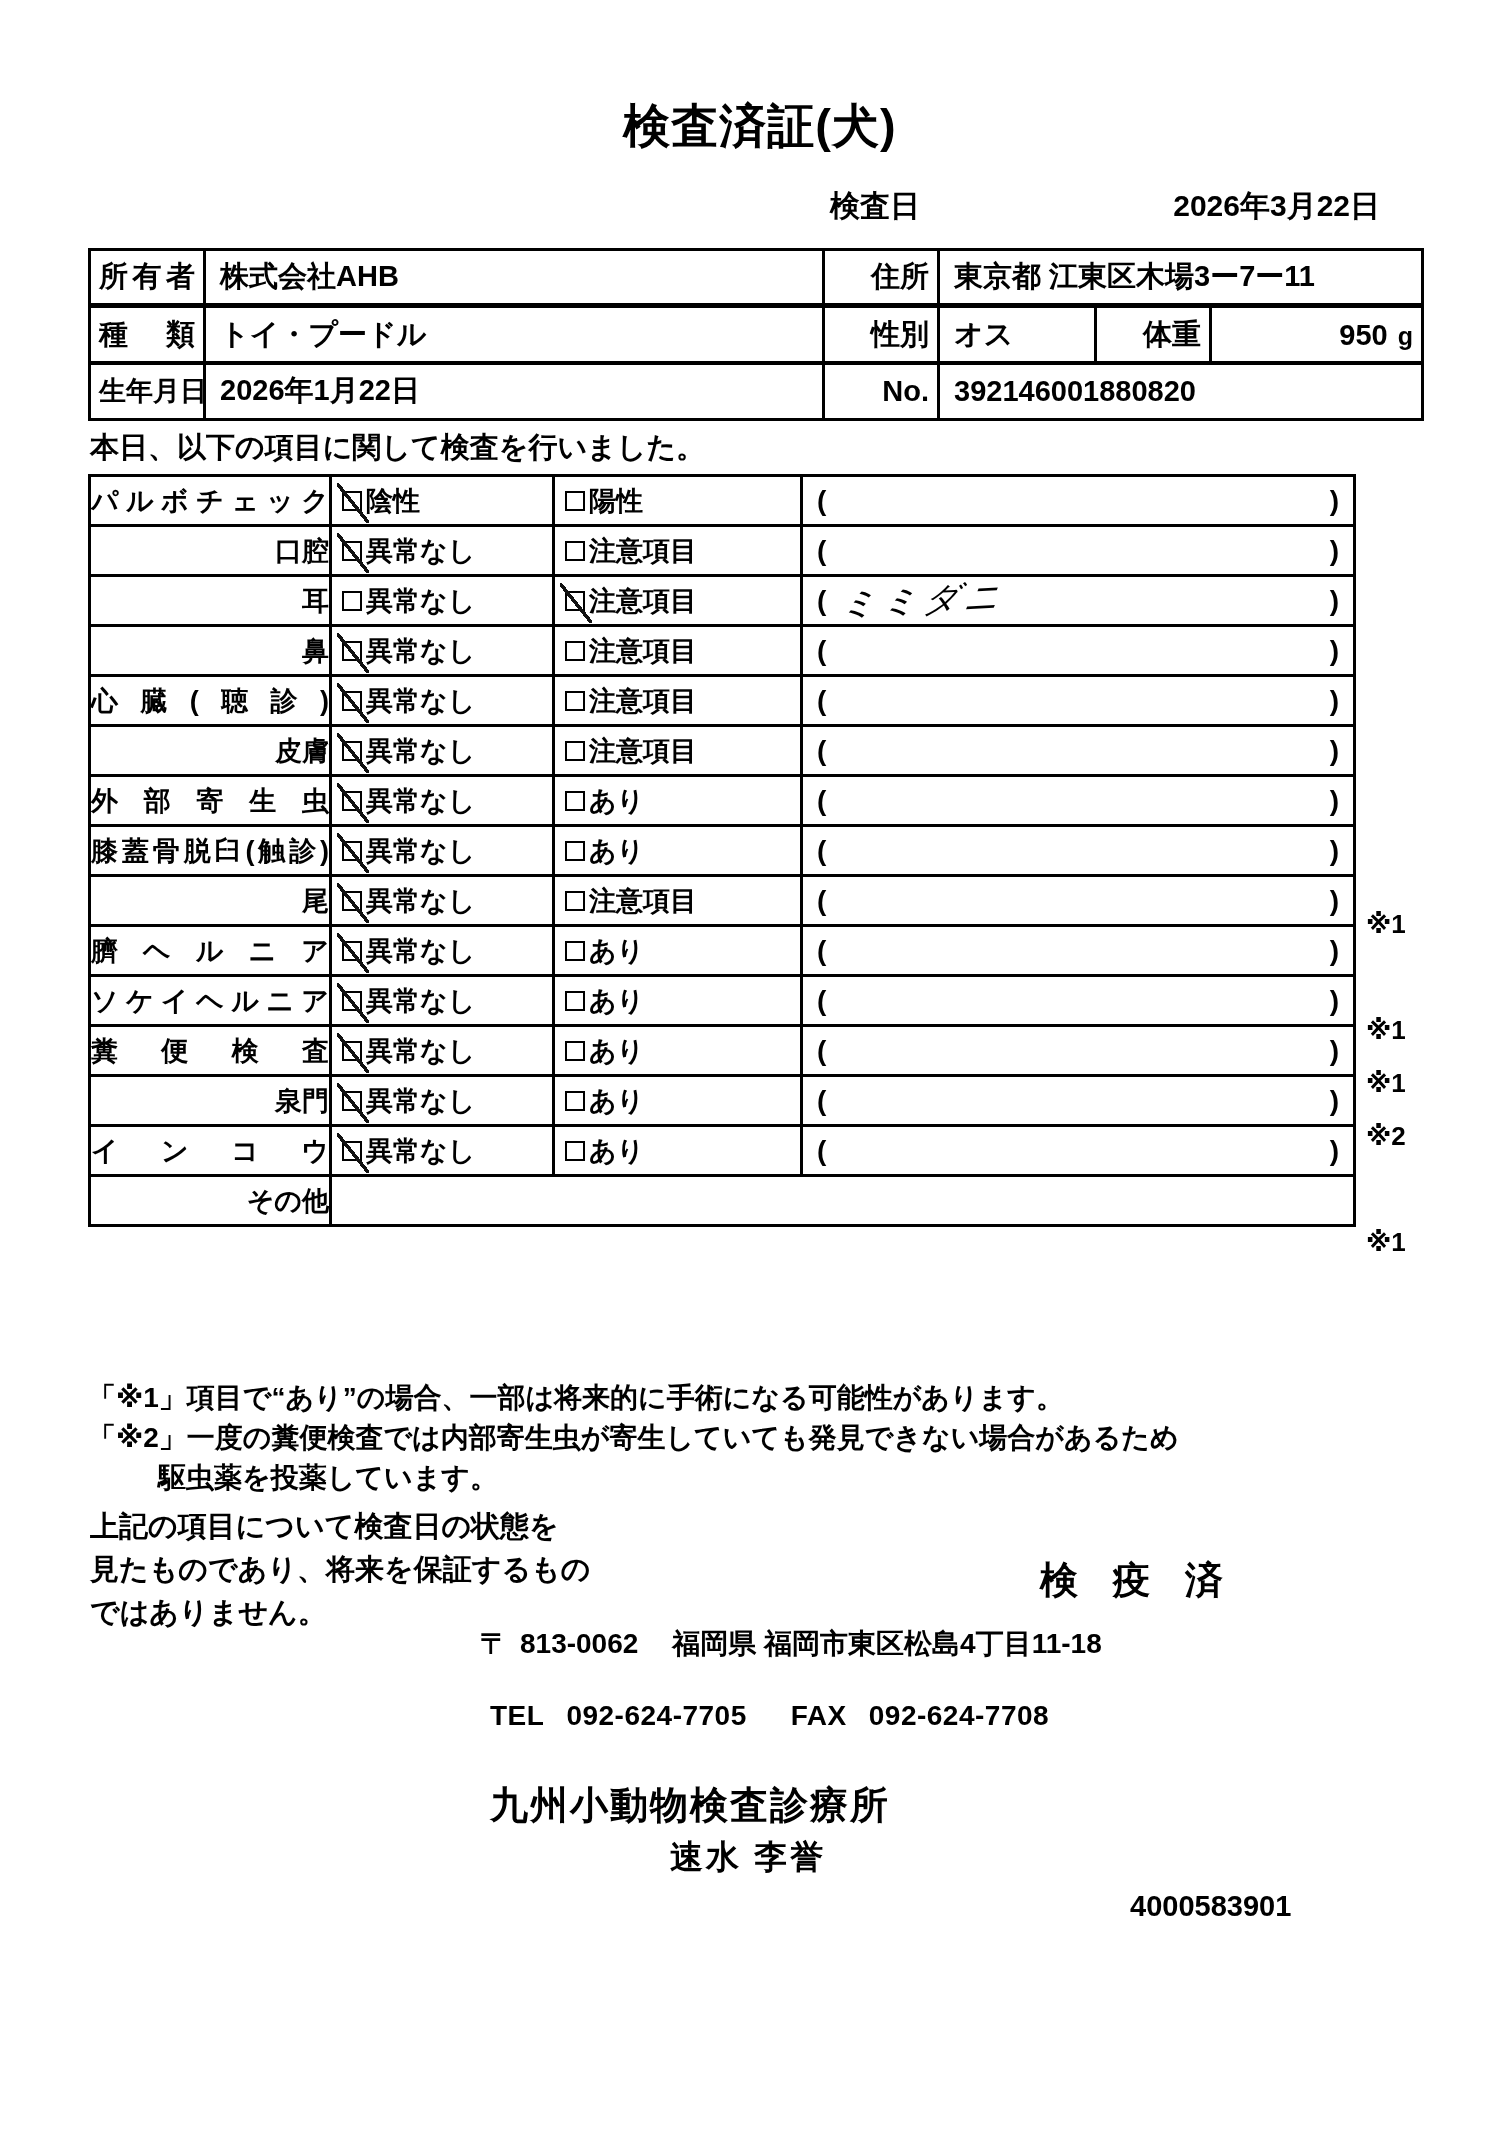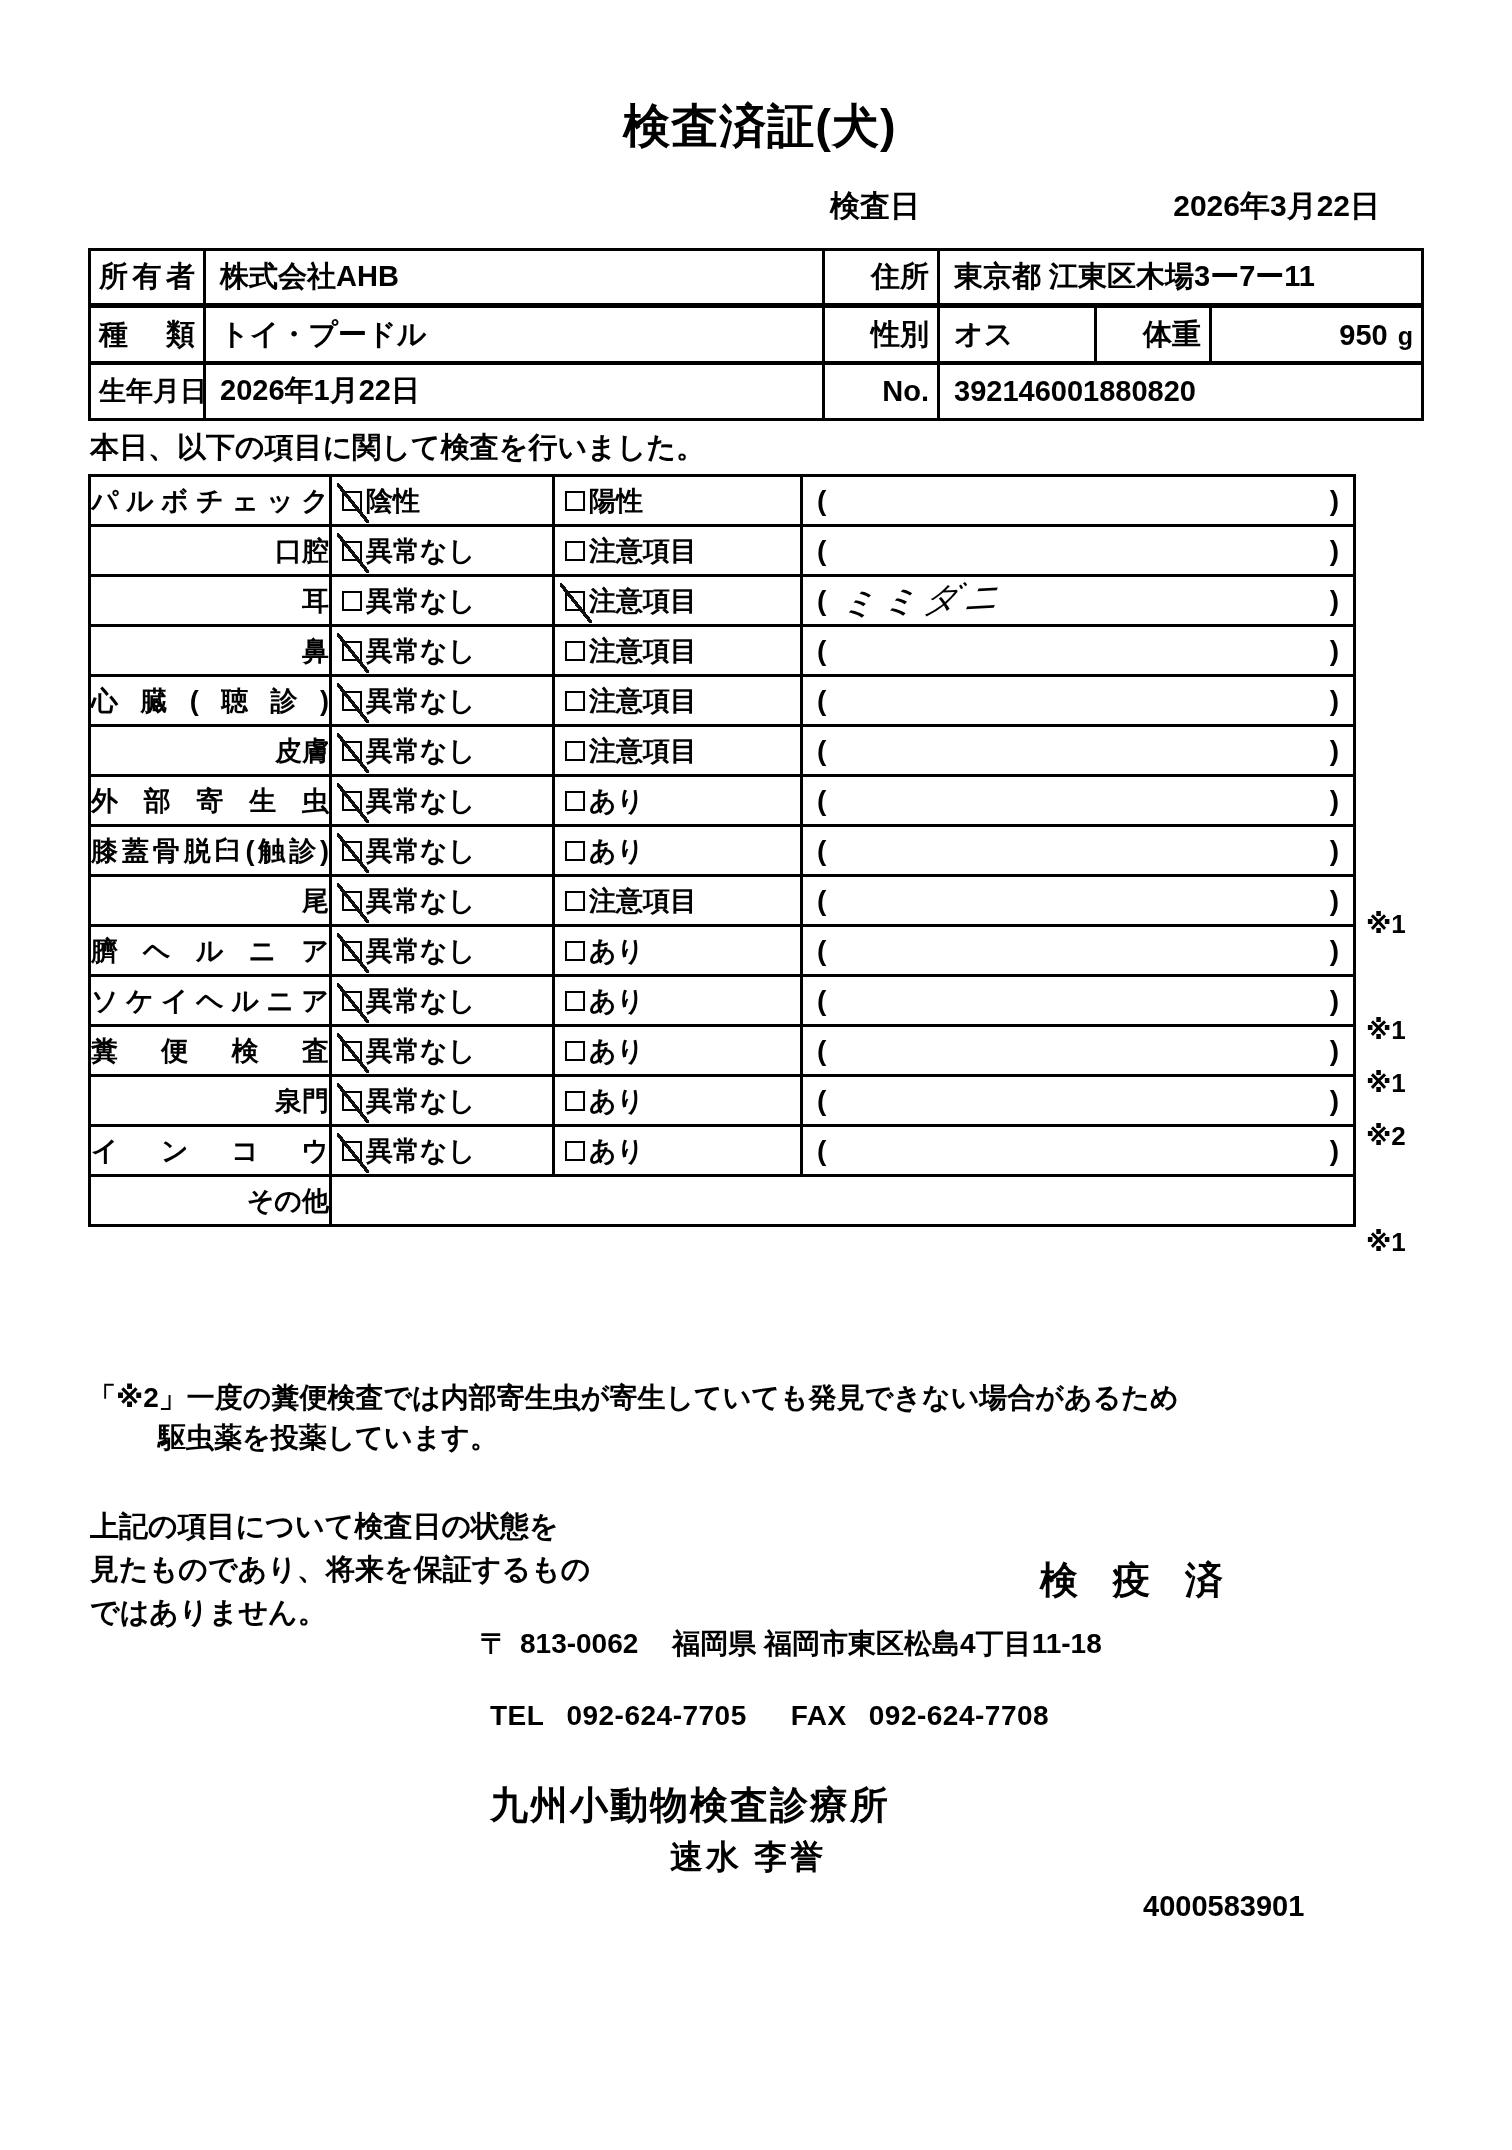--- a/index.html
+++ b/index.html
@@ -242,21 +242,20 @@
     font-size: 33px;
     font-weight: bold;
     letter-spacing: 3px;
   }
   .ref-number {
     position: absolute;
     left: 1130px;
     top: 1890px;
     font-size: 29px;
     font-weight: bold;
-    margin-left: 13px;
   }
 </style>
 </head>
 <body>
 
 <div id="page">
 
   <div class="doc-title">検査済証(犬)</div>
 
   <div class="insp-date-row">
@@ -505,20 +504,21 @@
       <div></div>
       <div>※1</div>
       <div>※1</div>
       <div>※2</div>
       <div></div>
       <div>※1</div>
       <div></div>
     </div>
 
   <div class="footnotes">
+    <div>「※1」項目で“あり”の場合、一部は将来的に手術になる可能性があります。</div>
     <div>「※2」一度の糞便検査では内部寄生虫が寄生していても発見できない場合があるため</div>
     <div class="indent">駆虫薬を投薬しています。</div>
   </div>
 
   <div class="disclaimer">
     <div>上記の項目について検査日の状態を</div>
     <div>見たものであり、将来を保証するもの</div>
     <div>ではありません。</div>
   </div>
 

